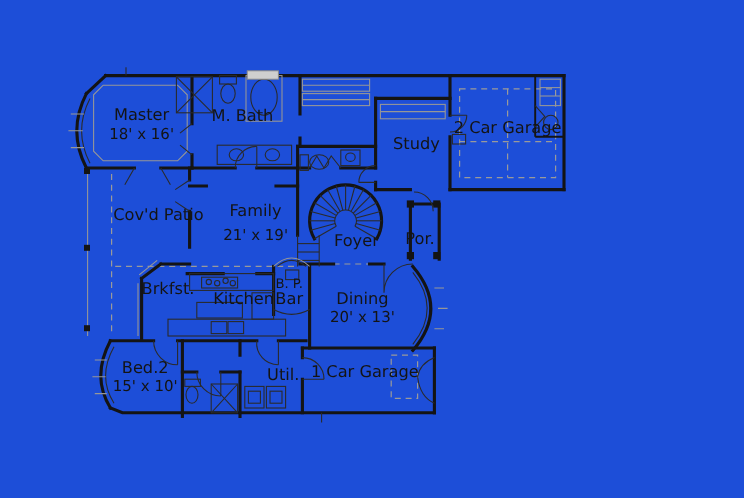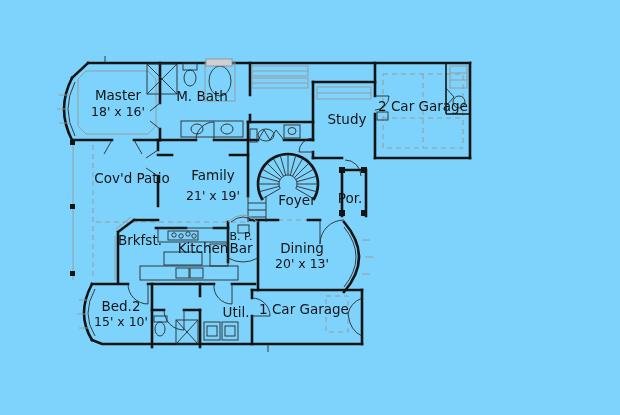--- a/index.html
+++ b/index.html
@@ -1,16 +1,16 @@
 <!DOCTYPE html>
 <html><head>
 <meta charset="utf-8">
 <style>
   html,body{margin:0;padding:0;background:#ffffff;}
-  .stage{width:620px;height:415px;background:#7dd3fc;position:relative;overflow:hidden;}
+  .stage{width:620px;height:415px;background:#1d4ed8;position:relative;overflow:hidden;}
   svg{display:block;}
   text{font-family:"DejaVu Sans","Liberation Sans",sans-serif;fill:#141414;}
   .room-name{font-size:13.5px;}
   .room-dim{font-size:12.5px;}
   .room-small{font-size:11px;}
   .wall{stroke:#141414;stroke-width:2.6;fill:none;stroke-linecap:square;}
   .wallmed{stroke:#141414;stroke-width:1.6;fill:none;}
   .thin{stroke:#2a2a2a;stroke-width:0.9;fill:none;}
   .gray{stroke:#979797;stroke-width:0.9;fill:none;}
   .dash{stroke:#9a9a9a;stroke-width:1;fill:none;stroke-dasharray:5 4;}

